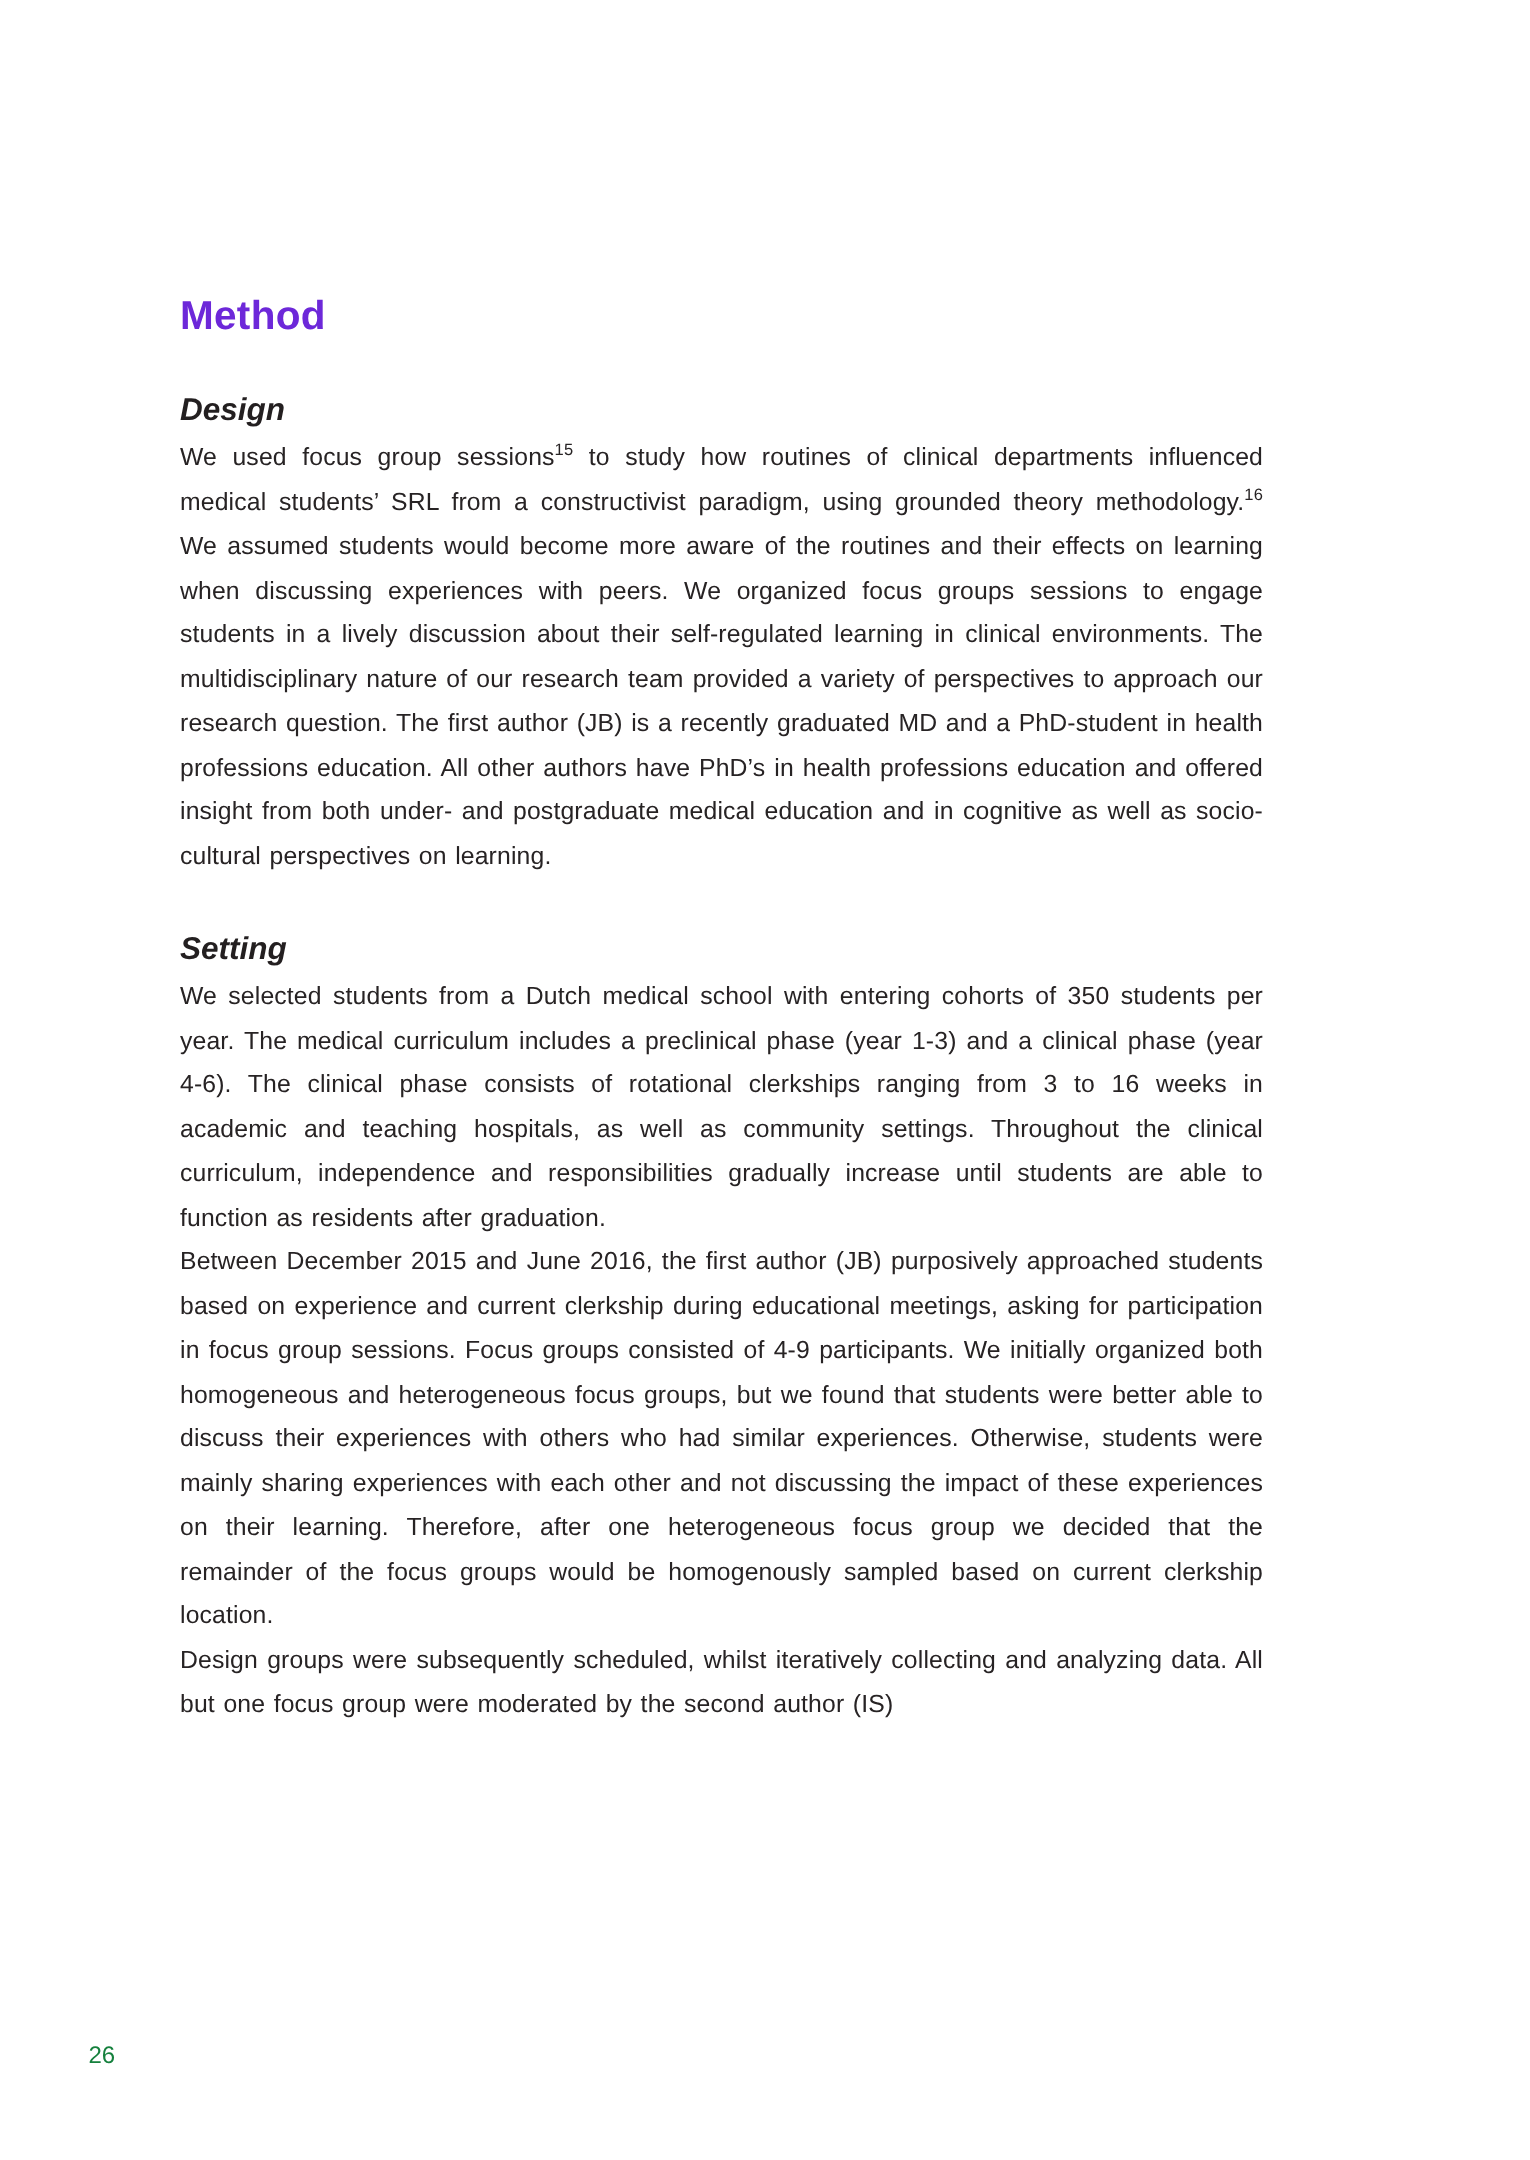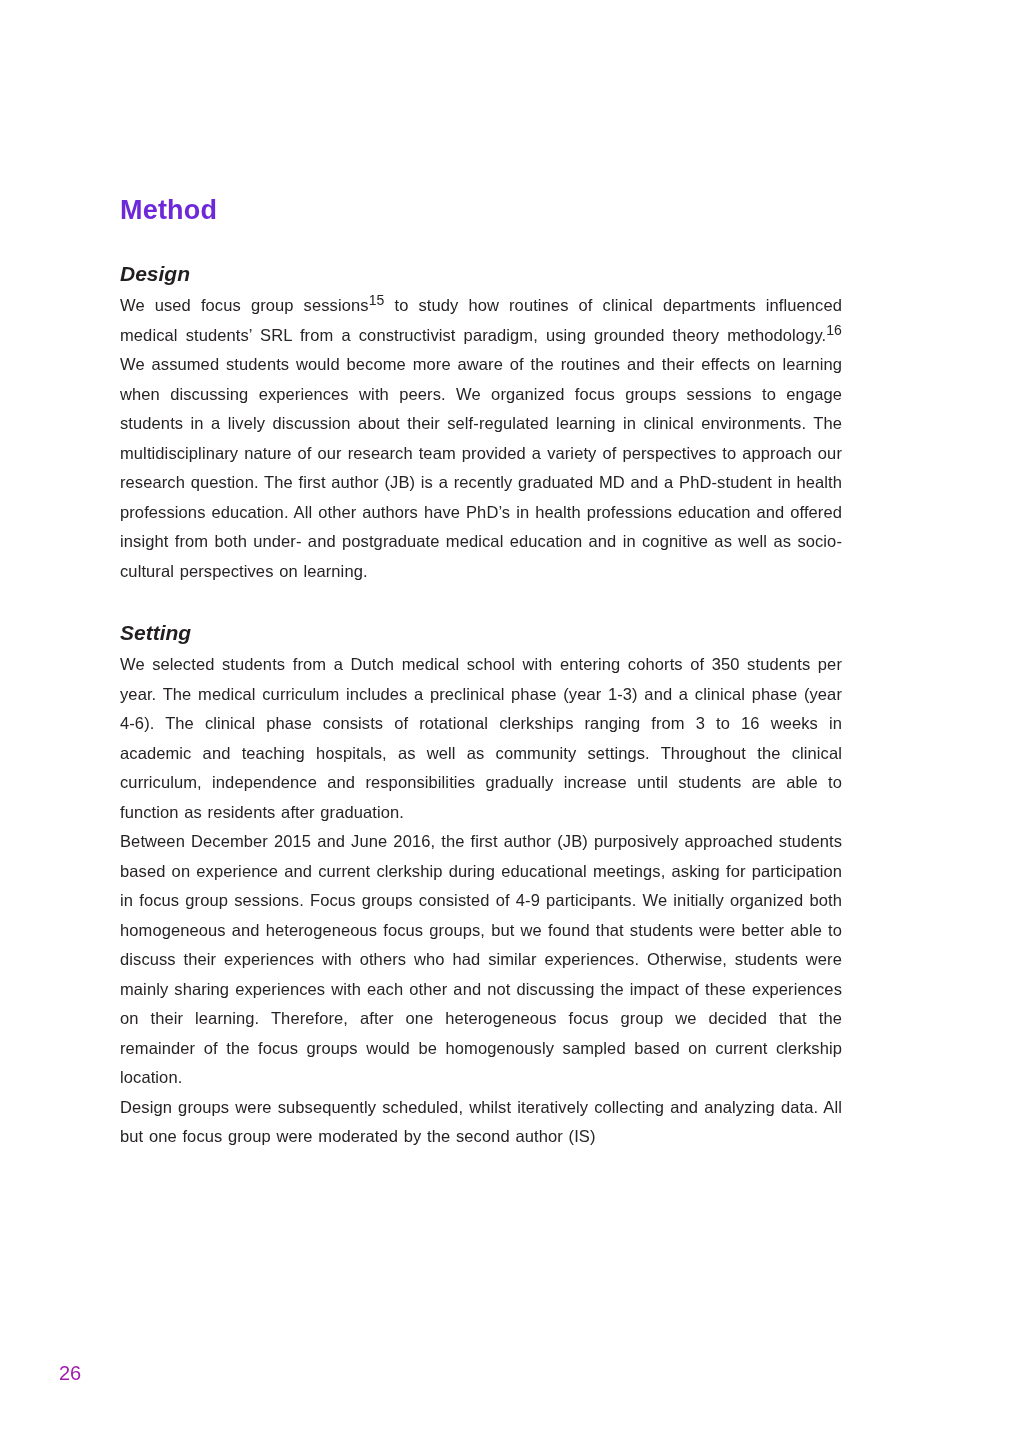--- a/index.html
+++ b/index.html
@@ -38,30 +38,30 @@
   p.sec-body {
     font-size: 16.5px;
     line-height: 29.5px;
     margin: 0;
     text-align: justify;
     letter-spacing: 0.1px;
     word-spacing: 1px;
     color: #272324;
   }
   p.sec-body sup {
-    font-size: 14px;
+    font-size: 11px;
     line-height: 0;
     vertical-align: super;
   }
   .page-number {
     position: absolute;
     left: 59px;
     top: 1362px;
-    font-size: 20px;
-    color: #a21caf;
+    font-size: 16px;
+    color: #15803d;
   }
 </style>
 </head>
 <body>
 
 <main class="page-content">
 
   <h1 class="doc-title">Method</h1>
 
   <section>

